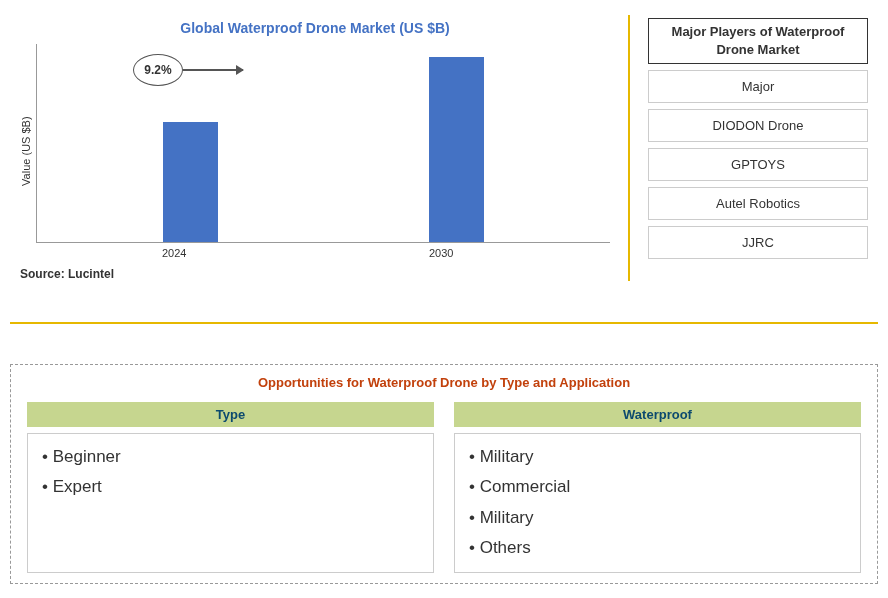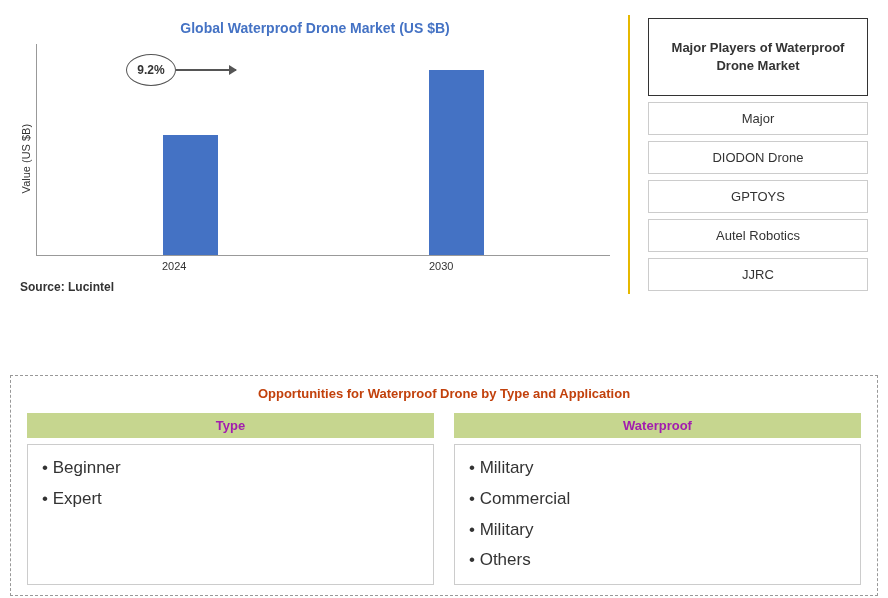--- a/index.html
+++ b/index.html
@@ -165,21 +165,21 @@
     .players-area {
       width: 240px;
       display: flex;
       flex-direction: column;
       padding: 8px 10px;
       gap: 6px;
     }
 
     .players-title-box {
       border: 1.5px solid #333;
-      padding: 20px 10px;
+      padding: 4px 10px;
       text-align: center;
       font-size: 13px;
       font-weight: bold;
       color: #333;
       line-height: 1.4;
     }
 
     .player-box {
       border: 1px solid #ccc;
       padding: 8px 10px;
@@ -227,21 +227,21 @@
       flex-direction: column;
       gap: 6px;
     }
 
     .opp-header {
       background-color: #c6d68f;
       padding: 5px 10px;
       text-align: center;
       font-size: 13px;
       font-weight: bold;
-      color: #a21caf;
+      color: #0c4a6e;
     }
 
     .opp-content {
       border: 1px solid #ccc;
       padding: 8px 14px;
       flex: 1;
       font-size: 17px;
       color: #333;
       line-height: 1.8;
     }
@@ -260,21 +260,21 @@
 
     <div class="chart-area">
       <div class="chart-title">Global Waterproof Drone Market (US $B)</div>
 
       <div class="chart-inner">
         <div class="y-axis-label">Value (US $B)</div>
 
         <div class="chart-plot">
           <div class="bars-container">
 
-            <div class="annotation" style="position:absolute; top:10px; left:89px; display:flex; align-items:center;">
+            <div class="annotation" style="position:absolute; top:10px; left:96px; display:flex; align-items:center;">
               <div class="annotation-circle">9.2%</div>
               <div class="annotation-arrow"></div>
             </div>
 
             <div class="bar-group">
               <div class="bar" style="height: 120px;"></div>
             </div>
 
             <div class="bar-group">
               <div class="bar" style="height: 185px;"></div>

